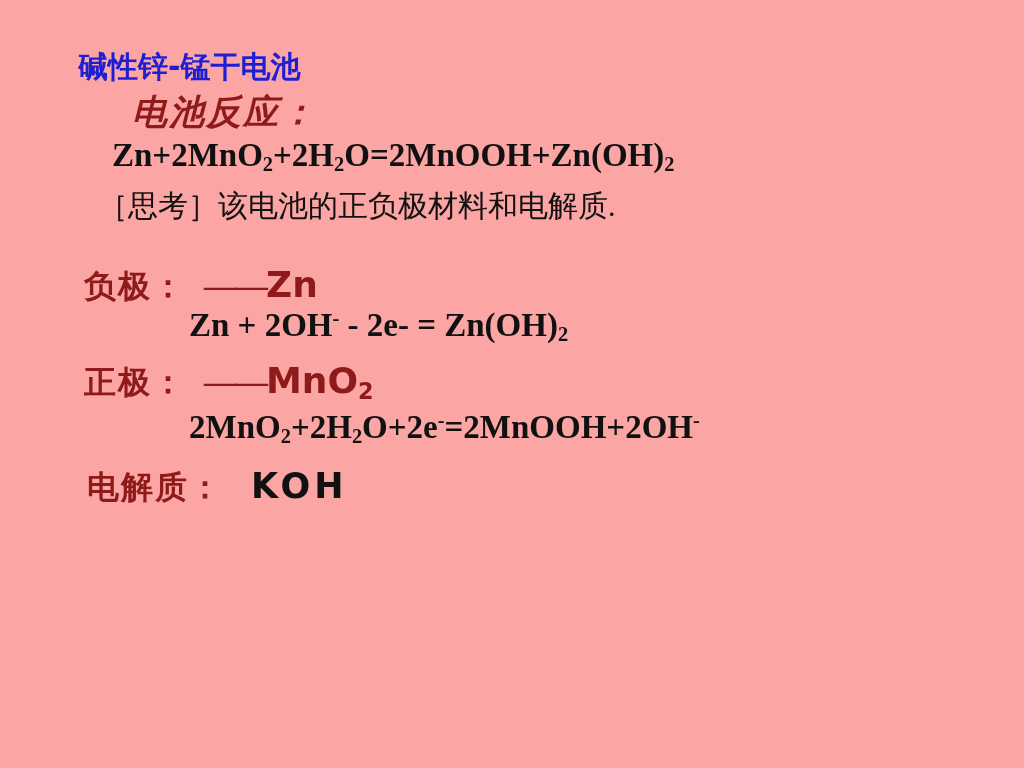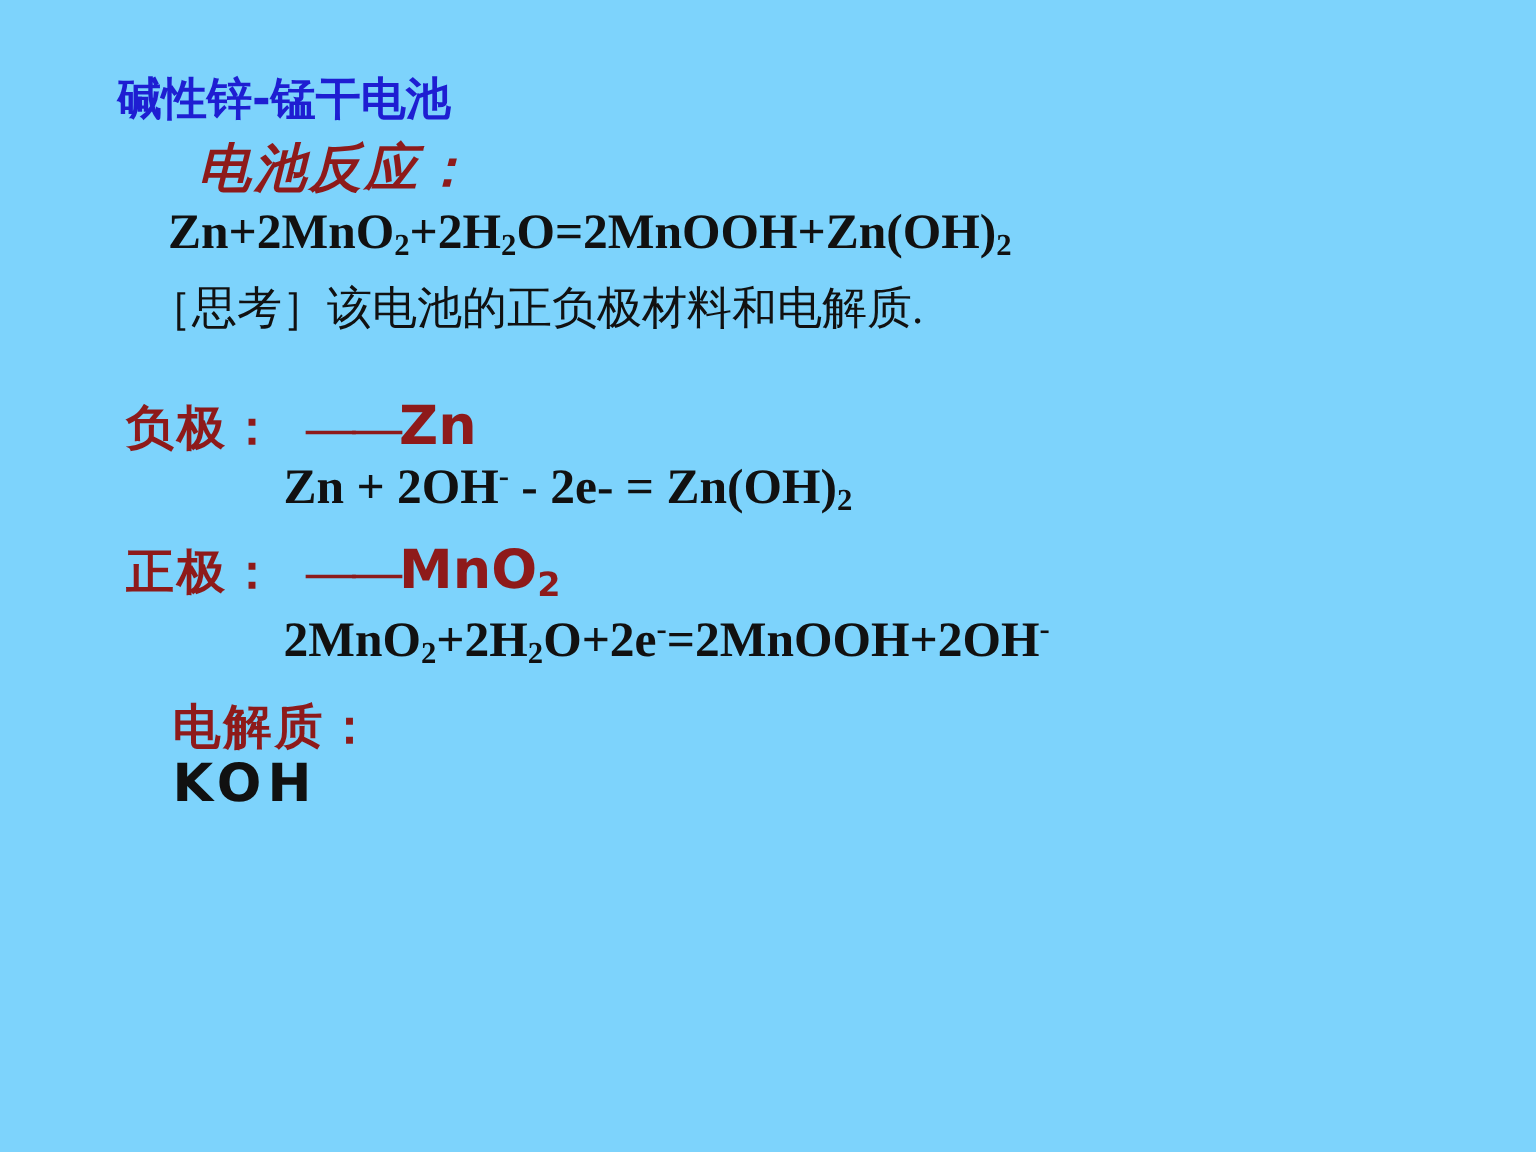--- a/index.html
+++ b/index.html
@@ -4,21 +4,21 @@
 <style>
   html, body {
     margin: 0;
     padding: 0;
     background: #ffffff;
   }
   .slide {
     position: relative;
     width: 1024px;
     height: 768px;
-    background: #7dd3fc;
+    background: #fca5a5;
     overflow: hidden;
     font-family: "Liberation Serif", serif;
   }
   .abs { position: absolute; white-space: nowrap; line-height: 1.15; }
 
   .slide-title {
     left: 78px; top: 50px;
     font-family: "DejaVu Sans", "Liberation Sans", sans-serif;
     font-weight: bold;
     font-size: 30px;
@@ -48,21 +48,21 @@
     font-size: 30px;
     color: var(--body-black, #111111);
   }
 
   .row {
     display: flex;
     align-items: baseline;
   }
   .anode-row { left: 84px; top: 264px; text-align: right; }
   .cathode-row { left: 84px; top: 360px; }
-  .electrolyte-row { left: 87px; top: 466px; flex-direction: column; }
+  .electrolyte-row { left: 87px; top: 466px; }
 
   .row .kai-label { font-size: 32px; letter-spacing: 2px; }
 
   .connector {
     font-family: "Liberation Serif", serif;
     font-weight: bold;
     color: var(--label-red, #8e1a1a);
     font-size: 33px;
     letter-spacing: -0.06em;
     margin-left: 18px;

